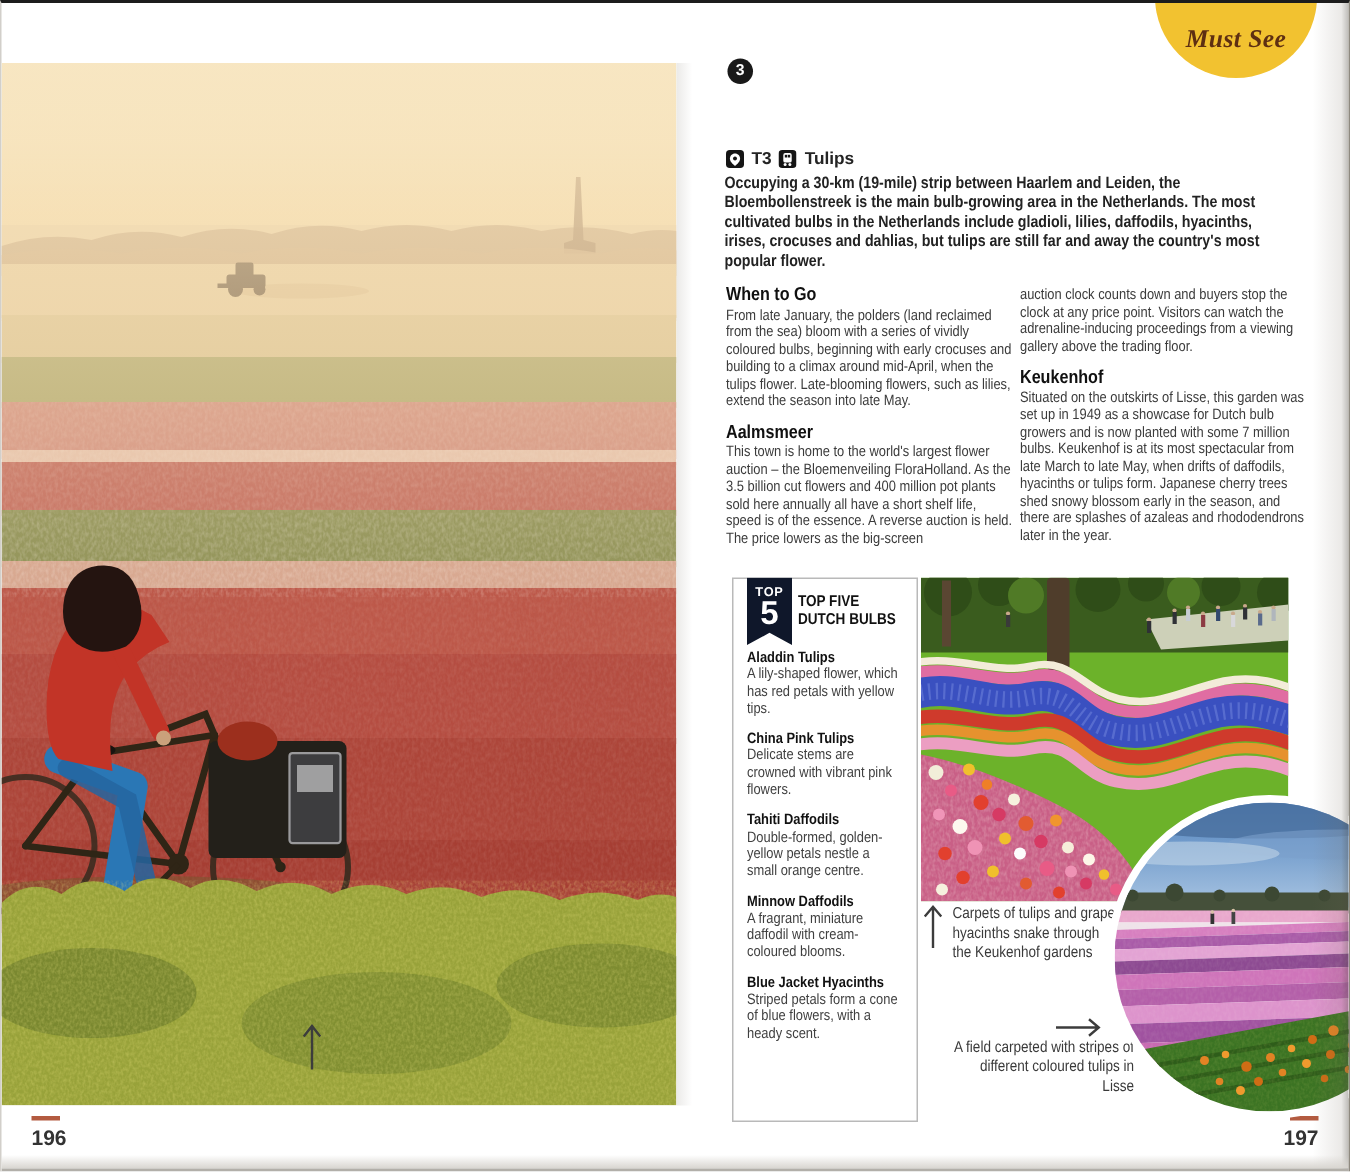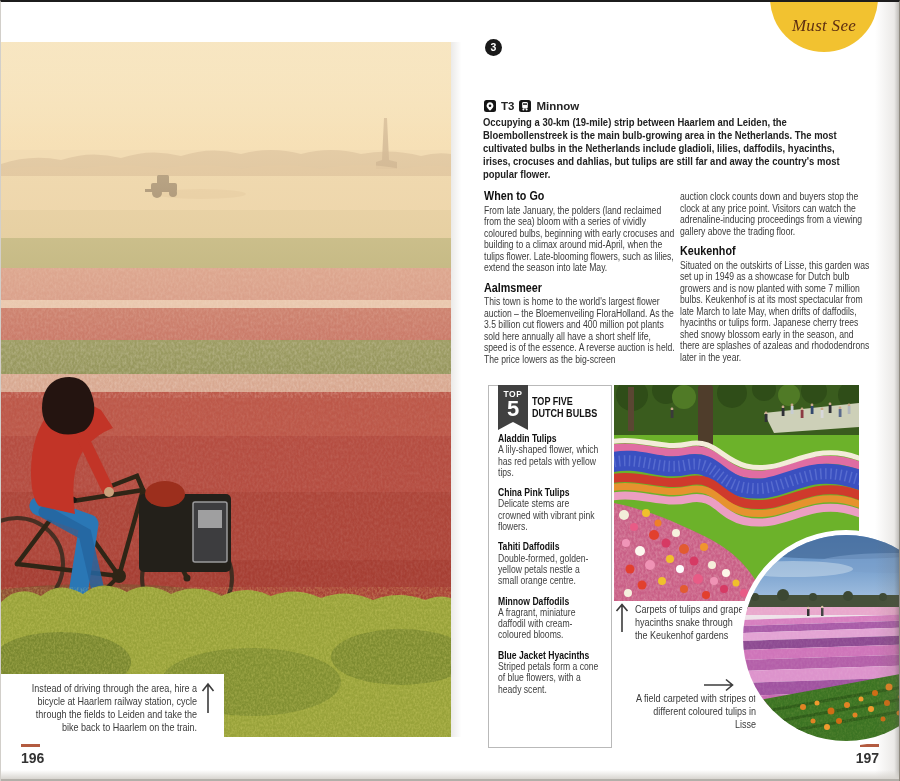--- a/index.html
+++ b/index.html
@@ -23,41 +23,41 @@
   
   .pageno{position:absolute;font-size:14px;font-weight:bold;color:#333;}
   .pageno .rule{width:19px;height:3px;background:#b35b40;margin-bottom:3px;}
   .pn-left{left:20px;top:742px;}
   .pn-right{left:850px;top:742px;width:28px;text-align:right;}
   .pn-right .rule{margin-left:auto;}
 
   
   .must-see{position:absolute;left:769px;top:-58px;width:108px;height:108px;border-radius:50%;background:#f2c230;}
   .must-see span{position:absolute;left:0;top:72px;width:100%;text-align:center;
-     font-family:"Liberation Serif",serif;font-style:italic;font-weight:normal;font-size:17px;color:#5e2f12;letter-spacing:.3px;}
+     font-family:"Liberation Serif",serif;font-style:italic;font-weight:bold;font-size:17px;color:#5e2f12;letter-spacing:.3px;}
   .num-badge{position:absolute;left:484px;top:37px;width:17px;height:17px;border-radius:50%;background:#191919;
      color:#fff;font-size:10.5px;font-weight:bold;text-align:center;line-height:17px;}
   .title{position:absolute;left:481px;top:50px;font-size:42px;font-weight:300;color:#4a4a4a;letter-spacing:.5px;white-space:nowrap;}
   .meta{position:absolute;left:483px;top:98px;display:flex;align-items:center;gap:5px;
         font-size:11.5px;font-weight:bold;color:#242424;}
   .meta .sq{display:inline-block;width:12px;height:12px;}
   .intro{position:absolute;left:482px;top:114px;width:432px;font-size:11px;font-weight:bold;line-height:13px;color:#222;}
 
   
   .col{position:absolute;top:189px;width:224px;font-size:10px;line-height:11.5px;color:#3b3b3b;}
   .col-l{left:483px;} .col-r{left:679px;}
   .sec+.sec{margin-top:9px;}
   .sec-h{font-size:12.5px;font-weight:bold;color:#101010;margin:0 0 2px 0;}
   .sec-h:empty{display:none;}
   .sec-b{margin:0;}
 
   
   .top5{position:absolute;left:487px;top:383px;width:124px;height:363px;border:1px solid #b9b9b9;
         background:#fff;box-sizing:border-box;padding:0 9px 8px 9px;}
-  .ribbon{position:absolute;left:9px;top:-1px;width:30px;height:45px;background:#404040;
+  .ribbon{position:absolute;left:9px;top:-1px;width:30px;height:45px;background:#0f172a;
      clip-path:polygon(0 0,100% 0,100% 100%,50% 82%,0 100%);color:#fff;text-align:center;}
   .ribbon .r-top{font-size:8.5px;font-weight:bold;letter-spacing:.5px;margin-top:4px;}
   .ribbon .r-num{font-size:22px;font-weight:bold;line-height:20px;}
   .t5-title{margin:9px 0 0 34px;width:82px;font-size:10.5px;font-weight:bold;line-height:12px;color:#111;}
   .t5-items{margin-top:14px;width:121px;font-size:10px;line-height:11.3px;color:#3f3f3f;}
   .t5-item{margin-bottom:9px;}
   .t5-name{font-weight:bold;color:#111;}
 
   
   .photo-keu{position:absolute;left:613px;top:383px;width:245px;height:216px;overflow:hidden;}
@@ -178,23 +178,20 @@
 
       <path d="M0,560 Q18,542 40,554 Q58,538 82,552 Q100,536 126,550 Q146,538 170,552 Q196,540 220,554 Q246,542 270,554 Q295,544 320,556 Q346,546 372,558 Q398,548 424,558 Q438,552 450,556 L450,695 L0,695 Z" fill="#98a23a"></path>
       <ellipse cx="60" cy="620" rx="70" ry="30" fill="#6d7d2c" opacity=".7"></ellipse>
       <ellipse cx="250" cy="640" rx="90" ry="34" fill="#77882f" opacity=".7"></ellipse>
       <ellipse cx="400" cy="615" rx="70" ry="28" fill="#6d7d2c" opacity=".6"></ellipse>
       <rect y="545" width="450" height="150" fill="#fff" filter="url(#spky)" opacity=".8"></rect>
     </svg>
   </div>
   <div class="gutter"></div>
 
-  <div class="cap-bike-box">
-    <div class="cap cap-bike-text cxr">Instead of driving through the area, hire a bicycle at Haarlem railway station, cycle through the fields to Leiden and take the bike back to Haarlem on the train.</div>
-  </div>
   <svg class="arrow-up arrow-bike" width="16" height="36">
     <path d="M8 33 L8 5 M2.5 11 L8 4 L13.5 11" stroke="#3c3c3c" stroke-width="1.6" fill="none"></path>
   </svg>
 
   <div class="pageno pn-left">
     <div class="rule"></div>
     <span>196</span>
   </div>
   <div class="pageno pn-right">
     <div class="rule"></div>
@@ -219,21 +216,21 @@
     <span class="sq">
       <svg width="12" height="12">
           <rect width="12" height="12" rx="2.5" fill="#151515"></rect>
         <rect x="3.2" y="2" width="5.6" height="6.4" rx="1.3" fill="#fff"></rect>
         <rect x="4.2" y="3.2" width="1.6" height="1.8" fill="#151515"></rect>
         <rect x="6.2" y="3.2" width="1.6" height="1.8" fill="#151515"></rect>
         <circle cx="4.4" cy="9.6" r="1" fill="#fff"></circle>
           <circle cx="7.6" cy="9.6" r="1" fill="#fff"></circle>
         </svg>
     </span>
-    <span>Minnow</span>
+    <span>Tulips</span>
   </div>
 
   <div class="intro cx">Occupying a 30-km (19-mile) strip between Haarlem and Leiden, the Bloembollenstreek is the main bulb-growing area in the Netherlands. The most cultivated bulbs in the Netherlands include gladioli, lilies, daffodils, hyacinths, irises, crocuses and dahlias, but tulips are still far and away the country's most popular flower.</div>
 
   <div class="col col-l cx">
     <div class="sec">
       <h3 class="sec-h">When to Go</h3>
       <p class="sec-b">From late January, the polders (land reclaimed from the sea) bloom with a series of vividly coloured bulbs, beginning with early crocuses and building to a climax around mid-April, when the tulips flower. Late-blooming flowers, such as lilies, extend the season into late May.</p>
     </div>
     <div class="sec">

